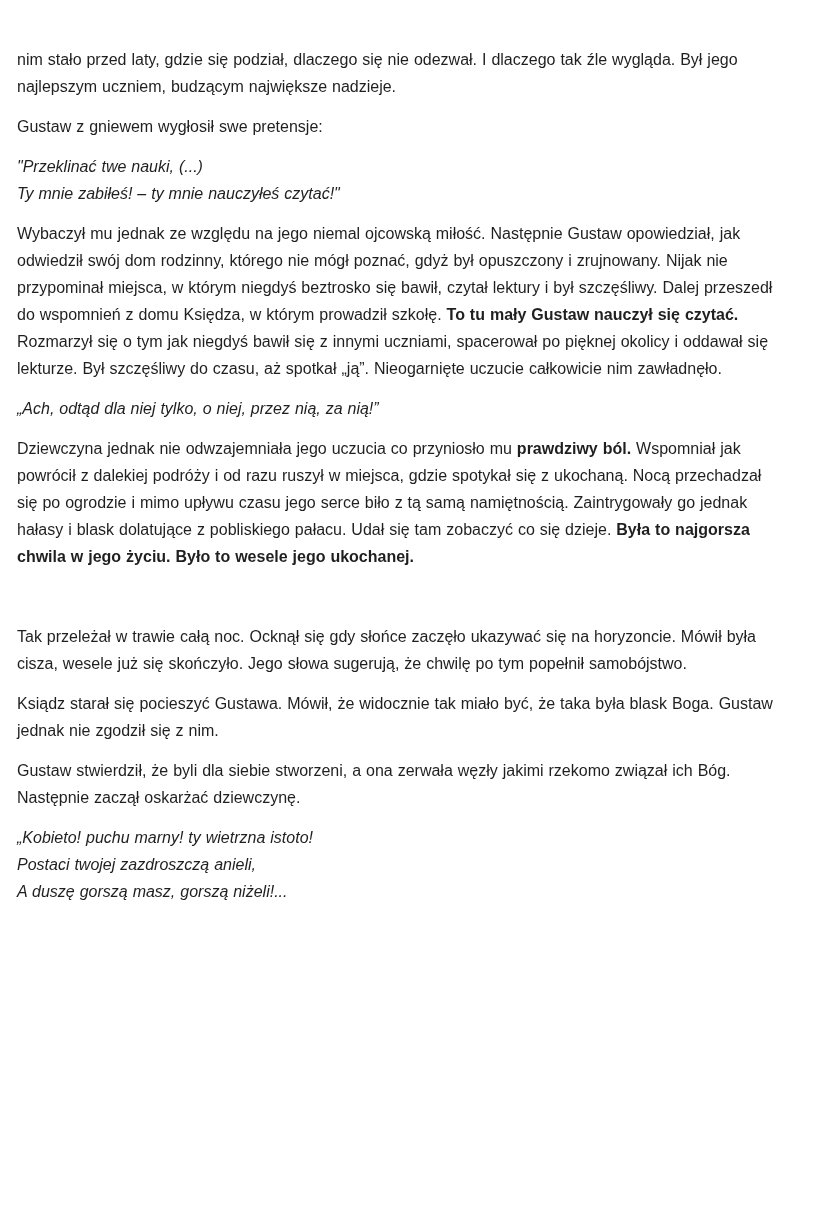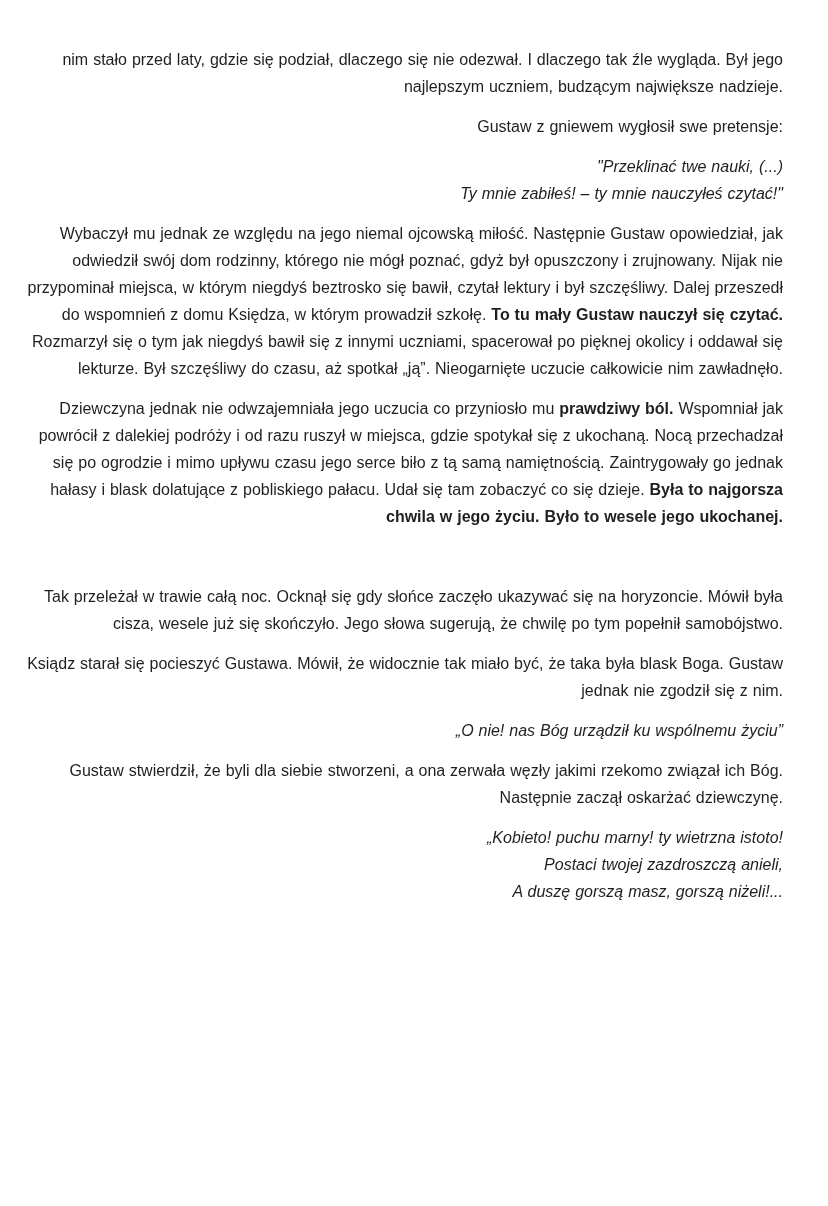--- a/index.html
+++ b/index.html
@@ -13,21 +13,20 @@
     font-family: "Liberation Sans", sans-serif;
     color: #1f1f1f;
     -webkit-font-smoothing: antialiased;
   }
   .page {
     box-sizing: border-box;
     width: 828px;
     min-height: 1206px;
     padding: 46px 45px 60px 17px;
     background: #ffffff;
-    text-align: right;
   }
   .doc-body p.para {
     margin: 0 0 13px 0;
     font-size: 16px;
     line-height: 27px;
     font-weight: 400;
     color: #1f1f1f;
     word-spacing: 0.5px;
   }
   .doc-body p.para span.bold {
@@ -39,21 +38,21 @@
 </style>
 </head>
 <body>
 
 <div class="page">
   <div class="doc-body">
       <p class="para"><span>nim stało przed laty, gdzie się podział, dlaczego się nie odezwał. I dlaczego tak źle wygląda. Był jego najlepszym uczniem, budzącym największe nadzieje.</span></p>
       <p class="para"><span>Gustaw z gniewem wygłosił swe pretensje:</span></p>
       <p class="para quote"><span>"Przeklinać twe nauki, (...)</span><br><span>Ty mnie zabiłeś! – ty mnie nauczyłeś czytać!"</span></p>
       <p class="para"><span>Wybaczył mu jednak ze względu na jego niemal ojcowską miłość. Następnie Gustaw opowiedział, jak odwiedził swój dom rodzinny, którego nie mógł poznać, gdyż był opuszczony i zrujnowany. Nijak nie przypominał miejsca, w którym niegdyś beztrosko się bawił, czytał lektury i był szczęśliwy. Dalej przeszedł do wspomnień z domu Księdza, w którym prowadził szkołę. </span><span class="bold">To tu mały Gustaw nauczył się czytać.</span><span> Rozmarzył się o tym jak niegdyś bawił się z innymi uczniami, spacerował po pięknej okolicy i oddawał się lekturze. Był szczęśliwy do czasu, aż spotkał „ją”. Nieogarnięte uczucie całkowicie nim zawładnęło.</span></p>
+      <p class="para quote"><span>„Ach, odtąd dla niej tylko, o niej, przez nią, za nią!”</span></p>
       <p class="para"><span>Dziewczyna jednak nie odwzajemniała jego uczucia co przyniosło mu </span><span class="bold">prawdziwy ból.</span><span> Wspomniał jak powrócił z dalekiej podróży i od razu ruszył w miejsca, gdzie spotykał się z ukochaną. Nocą przechadzał się po ogrodzie i mimo upływu czasu jego serce biło z tą samą namiętnością. Zaintrygowały go jednak hałasy i blask dolatujące z pobliskiego pałacu. Udał się tam zobaczyć co się dzieje. </span><span class="bold">Była to najgorsza chwila w jego życiu. Było to wesele jego ukochanej.</span></p>
       <p class="para quote"><br></p>
       <p class="para"><span>Tak przeleżał w trawie całą noc. Ocknął się gdy słońce zaczęło ukazywać się na horyzoncie. Mówił była cisza, wesele już się skończyło. Jego słowa sugerują, że chwilę po tym popełnił samobójstwo.</span></p>
       <p class="para"><span>Ksiądz starał się pocieszyć Gustawa. Mówił, że widocznie tak miało być, że taka była blask Boga. Gustaw jednak nie zgodził się z nim.</span></p>
-      <p class="para quote"><span>„O nie! nas Bóg urządził ku wspólnemu życiu”</span></p>
       <p class="para"><span>Gustaw stwierdził, że byli dla siebie stworzeni, a ona zerwała węzły jakimi rzekomo związał ich Bóg. Następnie zaczął oskarżać dziewczynę.</span></p>
       <p class="para quote"><span>„Kobieto! puchu marny! ty wietrzna istoto!</span><br><span>Postaci twojej zazdroszczą anieli,</span><br><span>A duszę gorszą masz, gorszą niżeli!...</span></p>
     </div>
 </div>
 
 </body></html>

